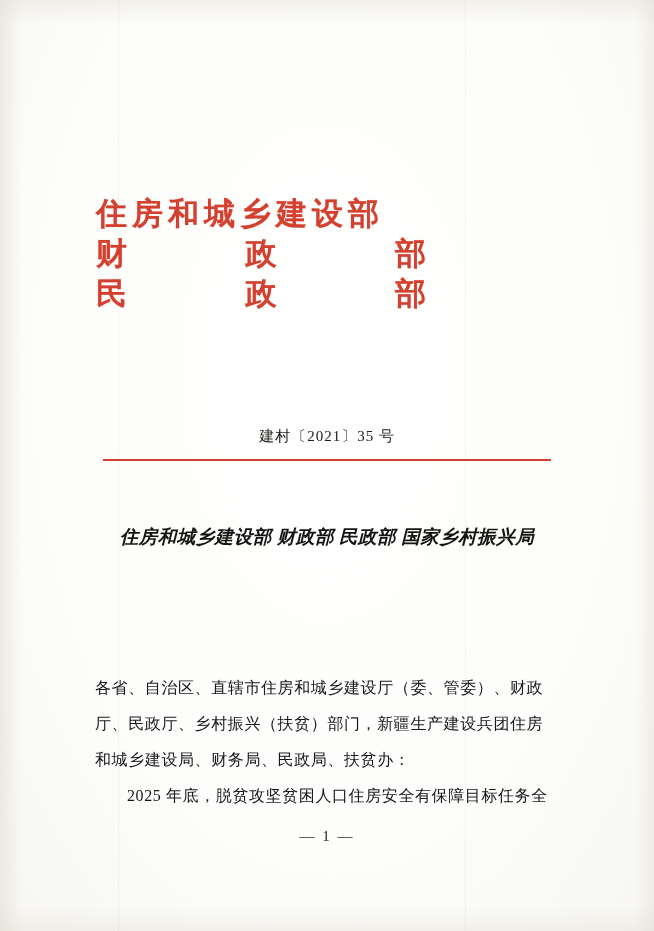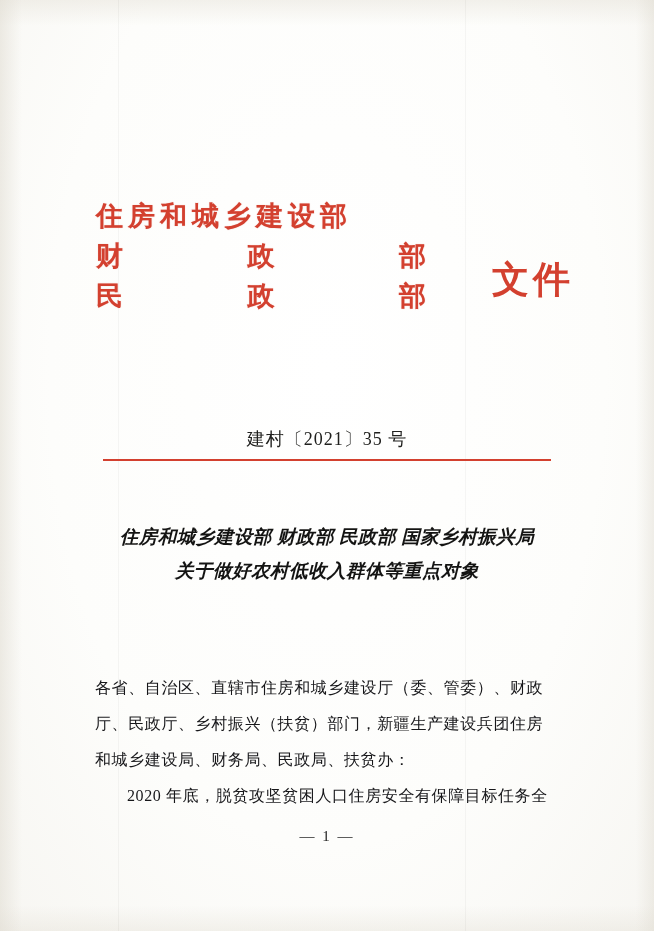--- a/index.html
+++ b/index.html
@@ -41,23 +41,23 @@
     text-align: center;
   }
   .masthead-lines {
     display: inline-block;
     position: relative;
     width: 470px;
     text-align: left;
   }
   .mast-line {
     color: #d3402f;
-    font-family: Liberation Serif, serif;
+    font-family: Liberation Mono, monospace;
     font-weight: bold;
-    font-size: 27px;
+    font-size: 31px;
     line-height: 40px;
     letter-spacing: 0px;
     white-space: nowrap;
     text-shadow: 0 0 1px rgba(211,64,47,0.4);
   }
   .mast-line.l1 {
     padding-left: 4px;
     letter-spacing: 5px;
   }
   .mast-line.l2,
@@ -81,21 +81,21 @@
     line-height: 44px;
     letter-spacing: 4px;
     white-space: nowrap;
   }
   .doc-number {
     position: absolute;
     left: 0;
     right: 0;
     top: 427px;
     text-align: center;
-    font-size: 18px;
+    font-size: 15px;
     color: #20201e;
     letter-spacing: 1px;
     font-family: "Liberation Serif", "DejaVu Serif", serif;
   }
   .red-rule {
     position: absolute;
     left: 103px;
     width: 448px;
     top: 459px;
     height: 2px;
@@ -167,34 +167,32 @@
       <div class="mast-line l2">
         <span>财</span>
         <span>政</span>
         <span>部</span>
       </div>
       <div class="mast-line l3">
         <span>民</span>
         <span>政</span>
         <span>部</span>
       </div>
-      <div class="mast-wenjian">文件</div>
     </div>
   </div>
 
   <div class="doc-number">建村〔2021〕35 号</div>
   <div class="red-rule"></div>
 
   <div class="title-block">
     <div class="title-line">住房和城乡建设部 财政部 民政部 国家乡村振兴局</div>
-    <div class="title-line">关于做好农村低收入群体等重点对象</div>
   </div>
 
   <div class="body-block">
     <div class="body-p">各省、自治区、直辖市住房和城乡建设厅（委、管委）、财政</div>
     <div class="body-p">厅、民政厅、乡村振兴（扶贫）部门，新疆生产建设兵团住房</div>
     <div class="body-p">和城乡建设局、财务局、民政局、扶贫办：</div>
-    <div class="body-p indent">2020 年底，脱贫攻坚贫困人口住房安全有保障目标任务全</div>
+    <div class="body-p indent">2025 年底，脱贫攻坚贫困人口住房安全有保障目标任务全</div>
   </div>
 
   <div class="page-number">— 1 —</div>
 
 </div>
 
 </body></html>

